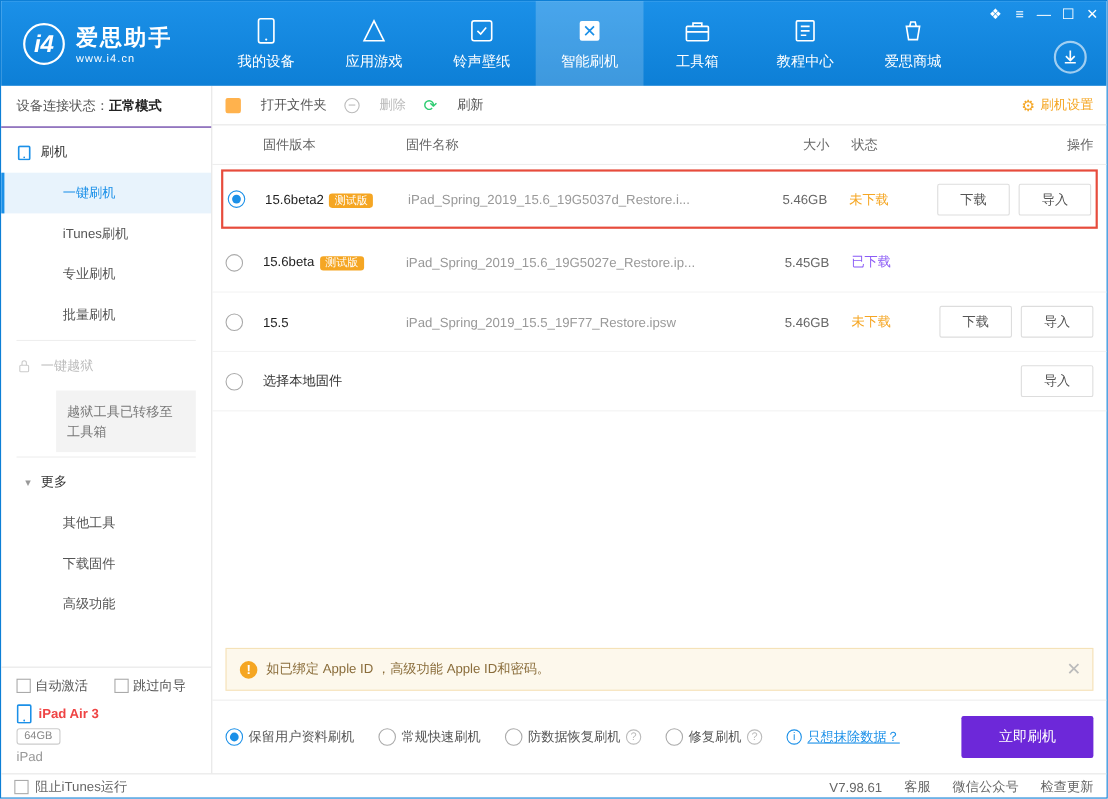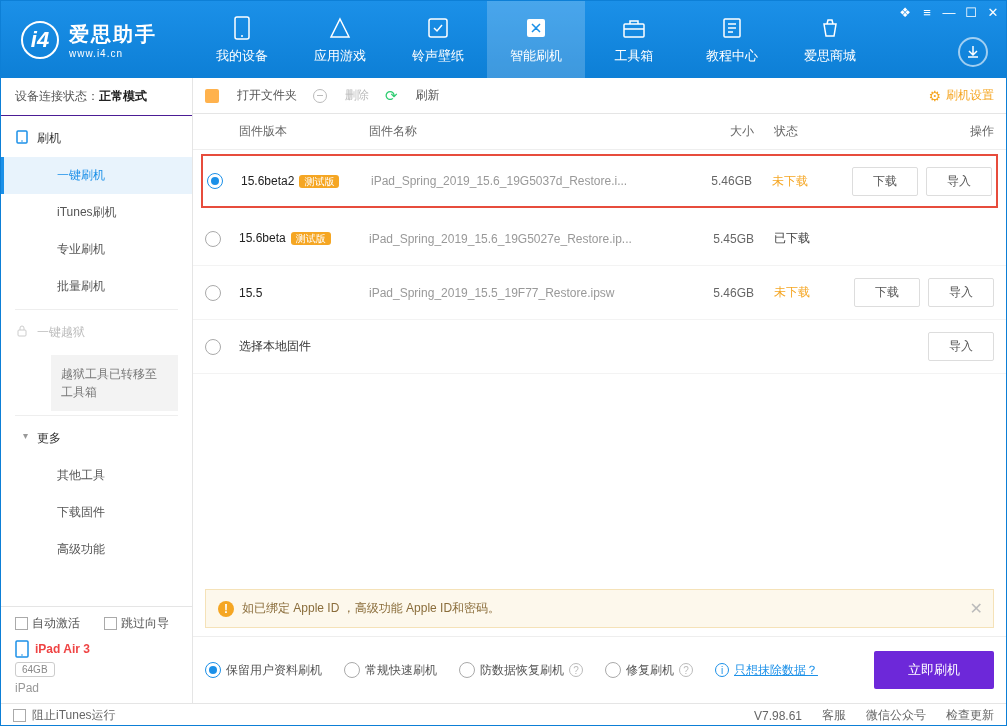--- a/index.html
+++ b/index.html
@@ -15,21 +15,21 @@
 .nav-icon{width:26px;height:26px;margin-bottom:6px;display:flex;align-items:center;justify-content:center}
 .nav-label{font-size:13px}
 .win-controls{position:absolute;top:4px;right:6px;display:flex;gap:8px}
 .win-btn{width:14px;height:14px;color:#fff;cursor:pointer;font-size:13px;display:flex;align-items:center;justify-content:center}
 .dl-circle{position:absolute;right:18px;top:36px;width:30px;height:30px;border:2px solid rgba(255,255,255,.6);border-radius:50%;display:flex;align-items:center;justify-content:center;cursor:pointer}
 .body{display:flex;height:625px}
 .sidebar{width:192px;border-right:1px solid #e5e5e5;display:flex;flex-direction:column}
 .conn-status{padding:10px 14px;border-bottom:1px solid #4c1d95;color:#555}
 .conn-status b{color:#222}
 .side-tree{flex:1;overflow:auto;padding-top:4px}
-.side-item{padding:10px 14px 10px 36px;color:#333;cursor:pointer;display:flex;position:relative}
+.side-item{padding:10px 14px 10px 36px;color:#333;cursor:pointer;display:flex;align-items:center;position:relative}
 .side-item.level0{padding-left:36px;font-weight:500}
 .side-item.level1{padding-left:56px;color:#555}
 .side-item.active{background:#e8f3fc;color:#1b90e8;border-left:3px solid #1b90e8;padding-left:53px}
 .side-item.disabled{color:#bbb}
 .side-sep{height:1px;background:#eee;margin:4px 14px}
 .side-note{margin:4px 14px 4px 50px;padding:10px;background:#f3f3f3;color:#777;line-height:1.5}
 .side-icon{position:absolute;left:14px;width:14px;height:14px}
 .chev{position:absolute;left:22px;color:#999;font-size:10px}
 .device-panel{border-top:1px solid #e5e5e5;padding:8px 14px}
 .chk-row{display:flex;align-items:center;gap:4px;margin-bottom:8px;color:#555}
@@ -53,21 +53,21 @@
 .tbody{flex:1}
 .trow{height:54px;display:flex;align-items:center;padding:0 12px;border-bottom:1px solid #f3f3f3}
 .trow.highlighted{border:2px solid #e74c3c;margin:4px 8px;padding:0 4px}
 .radio{width:16px;height:16px;border:1px solid #aaa;border-radius:50%;display:flex;align-items:center;justify-content:center}
 .radio.checked{border-color:#1b90e8}
 .radio.checked::after{content:"";width:8px;height:8px;background:#1b90e8;border-radius:50%}
 .ver-text{color:#222;font-weight:500}
 .beta-tag{background:#f5a623;color:#fff;padding:1px 5px;border-radius:3px;font-size:10px;margin-left:5px}
 .fname{color:#999}
 .st-nd{color:#f5a623}
-.st-dl{color:#404040}
+.st-dl{color:#8b5cf6}
 .op-btn{border:1px solid #ddd;background:#fff;padding:5px 20px;cursor:pointer;color:#555;border-radius:2px}
 .banner{background:#fdf8ec;border:1px solid #f5e2b8;margin:8px 12px 0;padding:10px 12px;display:flex;align-items:center;gap:8px;color:#8a6d3b;position:relative}
 .banner-close{position:absolute;right:10px;color:#bbb;cursor:pointer;font-size:16px}
 .flash-opts{padding:14px 12px;display:flex;align-items:center;gap:22px;border-top:1px solid #eee;margin-top:8px}
 .ropt{display:flex;align-items:center;gap:5px;color:#555}
 .link{color:#1b90e8;text-decoration:underline;cursor:pointer}
 .flash-btn{background:#6d28d9;color:#fff;padding:10px 34px;border:none;cursor:pointer;font-size:13px;border-radius:2px;margin-left:auto}
 .footer{height:24px;border-top:1px solid #e5e5e5;display:flex;align-items:center;padding:0 12px;color:#666;gap:20px}
 .footer .spacer{flex:1}
 .ico-sq{width:14px;height:14px;background:#ffb24d;border-radius:2px}

